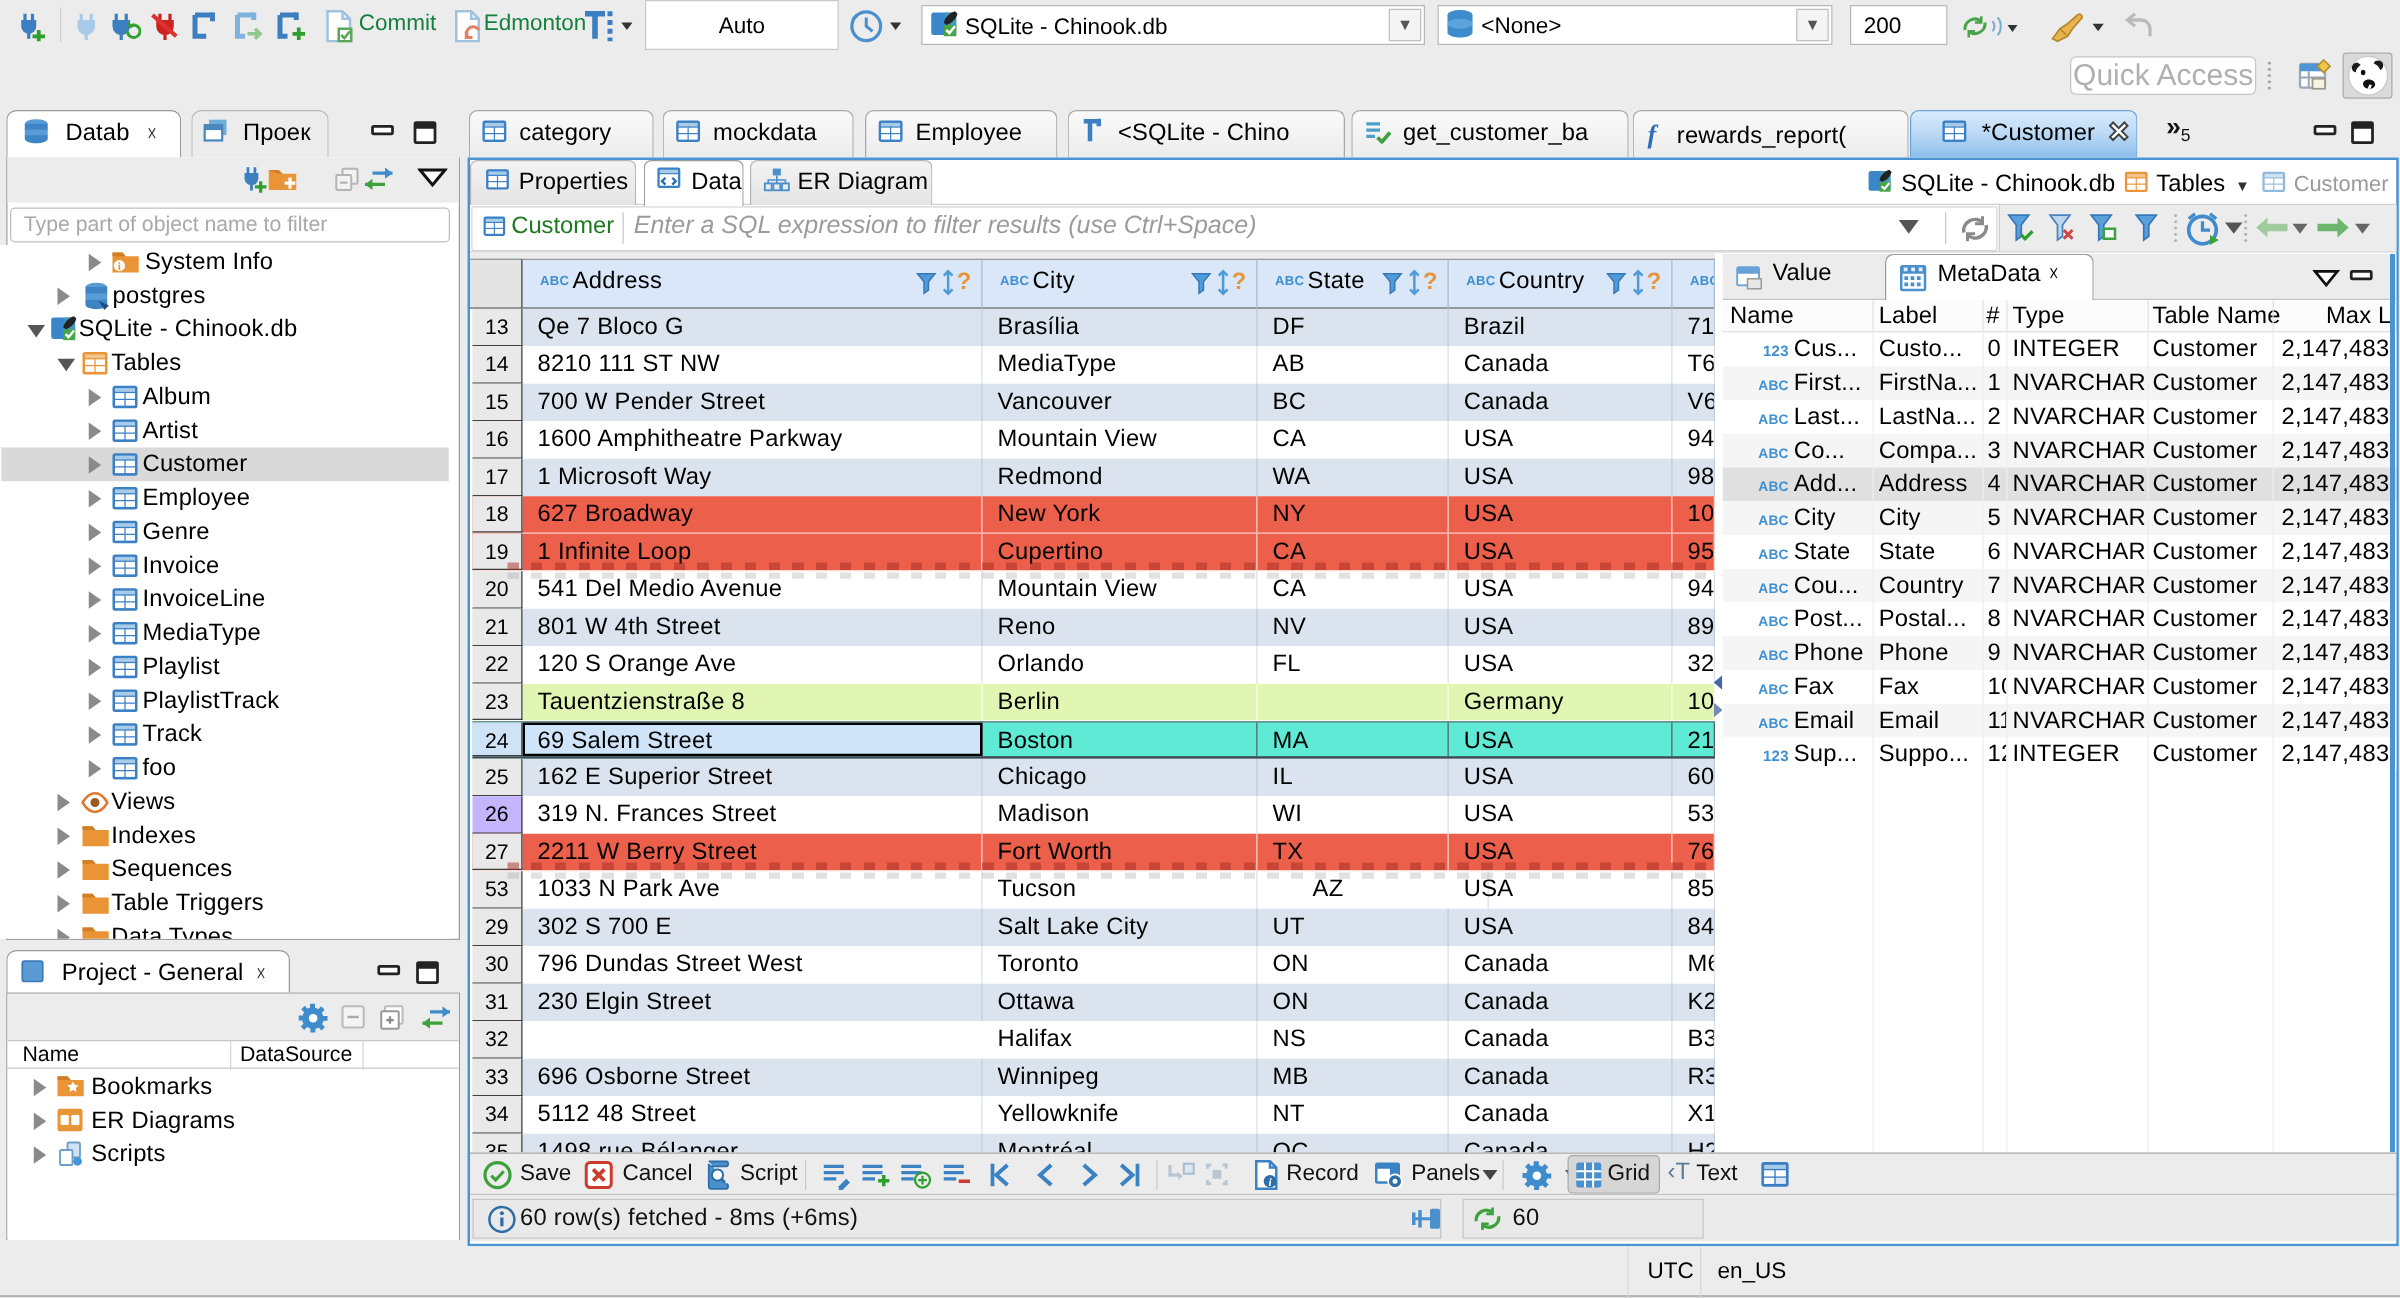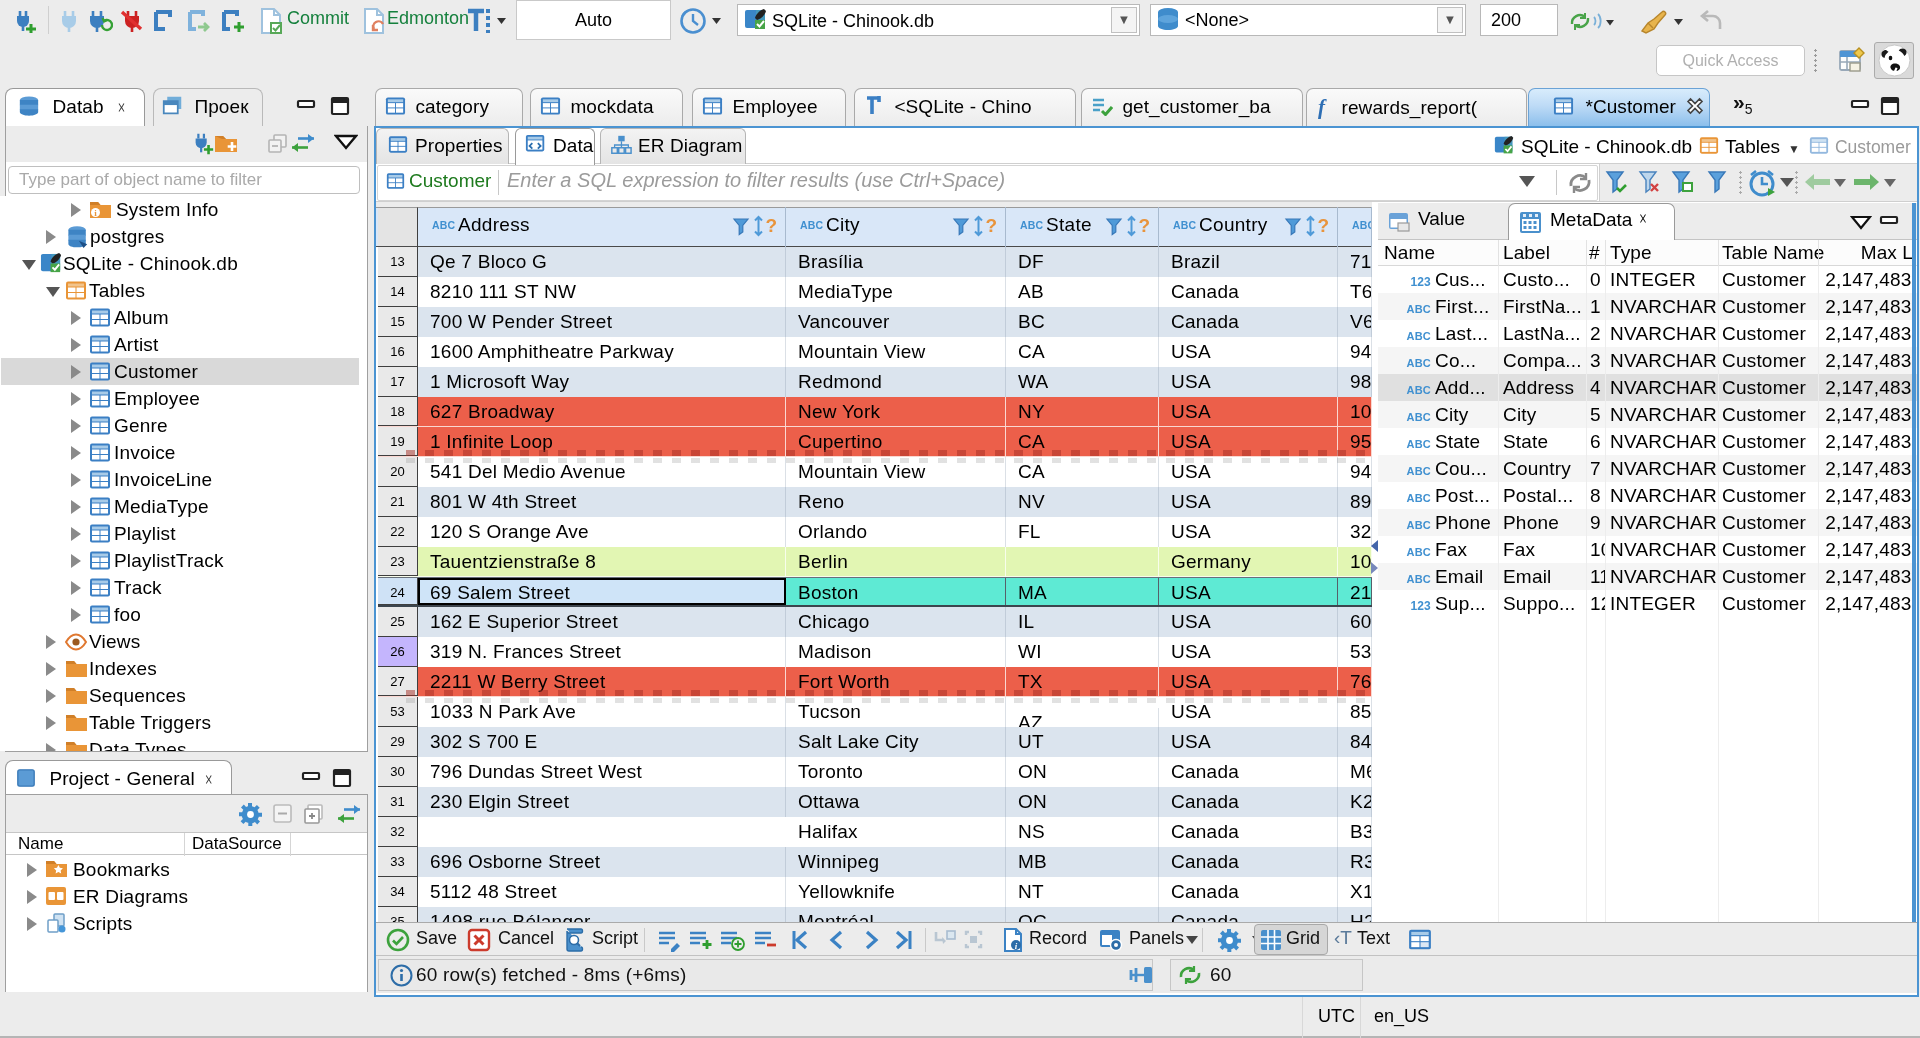--- a/index.html
+++ b/index.html
@@ -8,38 +8,38 @@
 .abs { position:absolute; }
 .ico { display:inline-block; vertical-align:middle; }
 
 
 #topbar { position:absolute; left:0; top:0; width:1920px; height:40px; }
 #topbar .sep { position:absolute; top:6px; width:1px; height:28px; background:#cfcfcf; }
 .tbtxt { font-size:18px; color:#15803d; }
 #autobtn { position:absolute; left:516px; top:0px; width:155px; height:40px; background:#fff; border:1px solid #c9c9c9; text-align:center; line-height:38px; font-size:18px; color:#000; }
 .combo { position:absolute; top:4px; height:32px; background:#fff; border:1px solid #b8b8b8; }
 .combo .arrowbox { position:absolute; right:2px; top:2px; width:26px; height:26px; background:#f4f4f4; border:1px solid #c0c0c0; text-align:center; line-height:24px; font-size:13px; color:#555; }
-#qa { position:absolute; left:1656px; top:45px; width:149px; height:31px; border:1px solid #c6c6c6; background:#fff; border-radius:5px; color:#b0b0b0; font-size:16px; line-height:29px; text-align:center; }
+#qa { position:absolute; left:1656px; top:45px; width:149px; height:31px; border:1px solid #c6c6c6; background:#fff; border-radius:5px; color:#b0b0b0; font-size:24px; line-height:29px; text-align:center; }
 
 
 .tab { position:absolute; top:0; height:38px; font-size:19px; letter-spacing:.1px; line-height:36px; white-space:nowrap; }
 .tab.plain { color:#000; }
 .wtab { background:#fff; border:1px solid #999; border-bottom:none; border-radius:8px 8px 0 0; }
 .etab { border:1px solid #a9a9a9; border-bottom:none; border-radius:7px 7px 0 0; background:linear-gradient(#fafafa,#ececec); }
 .etab.active { background:linear-gradient(180deg,#d8ecfc 0%,#bedbf6 45%,#8cbfec 100%); border-color:#6ba3d6; }
 .tclose { display:inline-block; font-size:15px; color:#333; margin-left:8px; }
 #navfilter { position:absolute; left:8px; top:166px; width:352px; height:28px; background:#fff; border:1px solid #bfbfbf; border-radius:4px; font-size:17px; color:#a9a9a9; line-height:26px; padding-left:10px; }
 .treerow { position:absolute; left:1px; height:27px; line-height:27px; font-size:19px; letter-spacing:.2px; white-space:nowrap; }
 
 
 #editor { position:absolute; left:374px; top:126px; width:1545px; height:871px; border:2px solid #4b94d2; background:#fff; }
 .subtab { position:absolute; top:0; height:36px; font-size:19px; letter-spacing:.1px; line-height:34px; border:1px solid #b5b5b5; border-bottom:none; background:linear-gradient(#f3f3f3,#e4e4e4); border-radius:6px 6px 0 0; }
 .subtab.active { background:#fff; border-color:#9a9a9a; height:37px; z-index:3; }
 .gc { position:absolute; top:0; height:100%; overflow:hidden; white-space:nowrap; font-size:19px; letter-spacing:.25px; line-height:30px; border-right:1px solid rgba(120,140,160,.28); padding-left:12px; }
-.rn { position:absolute; left:0; width:40px; height:100%; background:#e9e9e9; border-right:1px solid #3f3f3f; border-bottom:1px solid #3f3f3f; font-size:13px; line-height:30px; text-align:center; }
+.rn { position:absolute; left:0; width:40px; height:100%; background:#e9e9e9; border-right:1px solid #3f3f3f; border-bottom:1px solid #3f3f3f; font-size:17px; line-height:30px; text-align:center; }
 
 
 .mrow { position:absolute; left:0; width:540px; height:27px; font-size:19px; letter-spacing:.2px; line-height:27px; }
 .mc { position:absolute; top:0; height:100%; overflow:hidden; white-space:nowrap; }
 
 
 #btoolbar { position:absolute; left:376px; top:922px; width:1541px; height:33px; background:#ececec; border-top:1px solid #aaa; font-size:18px; }
 #statusbar { position:absolute; left:376px; top:955px; width:1541px; height:38px; background:#ebebeb; border-top:1px solid #c2c2c2; font-size:19px; letter-spacing:.2px; }
 #oslane { position:absolute; left:0; top:997px; width:1920px; height:41px; background:#ececec; font-size:18px; }
 .btxt { font-size:18px; color:#111; }
@@ -884,21 +884,21 @@
       <div class="gc" style="left:40px;width:368px;border-right:1px solid rgba(255,255,255,.75);">2211 W Berry Street</div>
       <div class="gc" style="left:408px;width:220px;border-right:1px solid rgba(255,255,255,.75);">Fort Worth</div>
       <div class="gc" style="left:628px;width:153px;border-right:1px solid rgba(255,255,255,.75);">TX</div>
       <div class="gc" style="left:781px;width:179px;border-right:1px solid rgba(255,255,255,.75);">USA</div>
       <div class="gc" style="left:960px;width:34px;border-right:1px solid rgba(255,255,255,.75);">76</div>
     </div>
     <div class="abs" style="left:2px;top:450px;width:994px;height:30px;background:#ffffff;">
       <div class="rn" style="left:0px;background:#e9e9e9;">53</div>
       <div class="gc" style="left:40px;width:368px;border-right:1px solid rgba(125,145,165,.28);">1033 N Park Ave</div>
       <div class="gc" style="left:408px;width:220px;border-right:1px solid rgba(125,145,165,.28);">Tucson</div>
-      <div class="gc" style="left:628px;width:153px;border-right:1px solid rgba(125,145,165,.28);margin-top:11px;">AZ</div>
+      <div class="gc" style="left:660px;width:153px;border-right:1px solid rgba(125,145,165,.28);">AZ</div>
       <div class="gc" style="left:781px;width:179px;border-right:1px solid rgba(125,145,165,.28);">USA</div>
       <div class="gc" style="left:960px;width:34px;border-right:1px solid rgba(125,145,165,.28);">85</div>
     </div>
     <div class="abs" style="left:2px;top:480px;width:994px;height:30px;background:#dbe4ee;">
       <div class="rn" style="left:0px;background:#e9e9e9;">29</div>
       <div class="gc" style="left:40px;width:368px;border-right:1px solid rgba(125,145,165,.28);">302 S 700 E</div>
       <div class="gc" style="left:408px;width:220px;border-right:1px solid rgba(125,145,165,.28);">Salt Lake City</div>
       <div class="gc" style="left:628px;width:153px;border-right:1px solid rgba(125,145,165,.28);">UT</div>
       <div class="gc" style="left:781px;width:179px;border-right:1px solid rgba(125,145,165,.28);">USA</div>
       <div class="gc" style="left:960px;width:34px;border-right:1px solid rgba(125,145,165,.28);">84</div>

